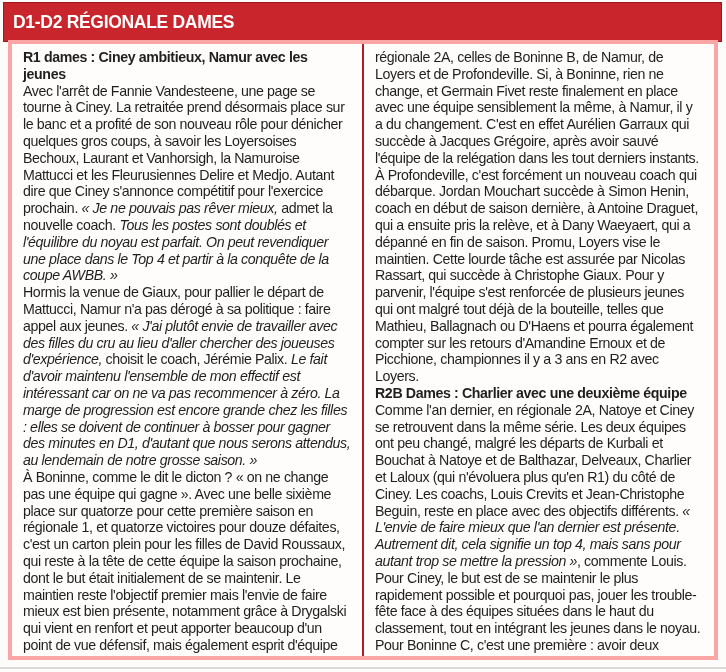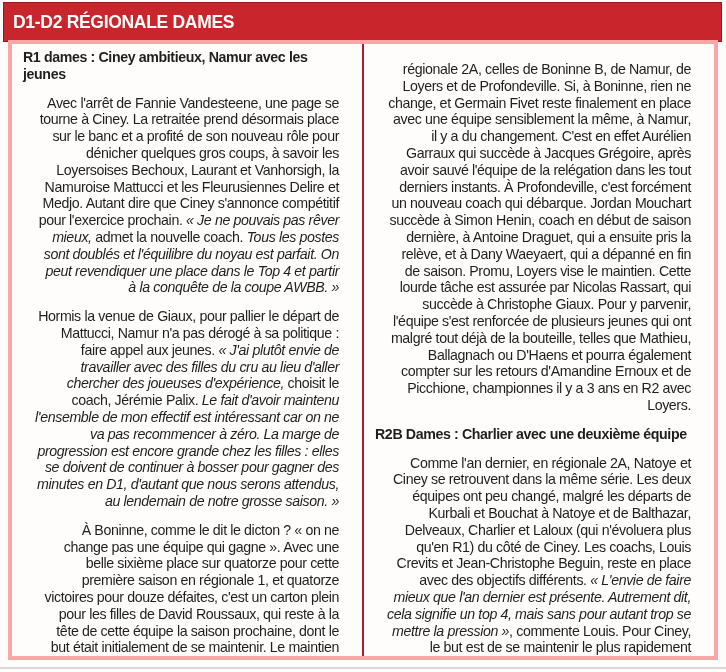--- a/index.html
+++ b/index.html
@@ -27,21 +27,21 @@
   }
   .col {
     flex: 1 1 0; padding: 5px 11px 6px 11px;
     font-size: 14.2px; line-height: 16.8px; letter-spacing: -0.38px;
     overflow: hidden; text-align: left;
   }
   .col h3 {
     font-size: 14.2px; line-height: 16.8px; font-weight: bold;
     letter-spacing: -0.38px;
   }
-  .col p { margin: 12px; text-align: right; }
+  .col p { margin: 0; }
   .divider { width: 2px; background: #b01d24; }
 
   span.italic { font-style: italic; }
   span.normal { font-style: normal; }
   .page-edge {
     position: absolute; left: 0; right: 0; bottom: 3px; height: 2px;
     background: #dcdad6;
   }
 </style>
 </head>

